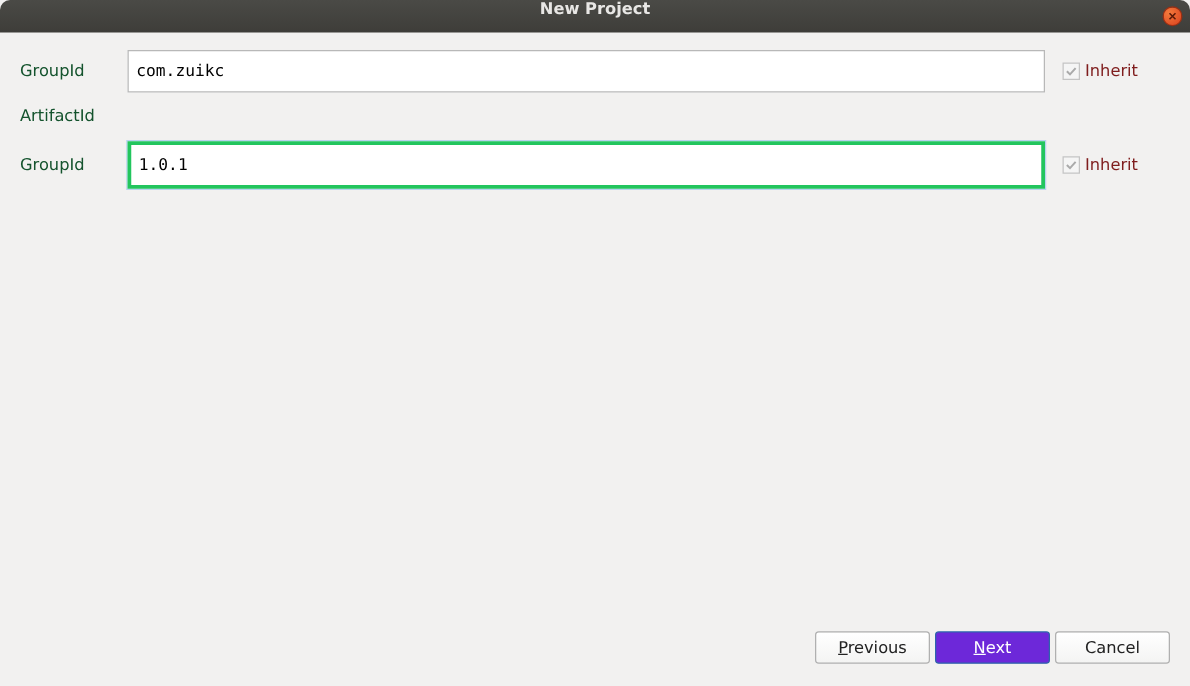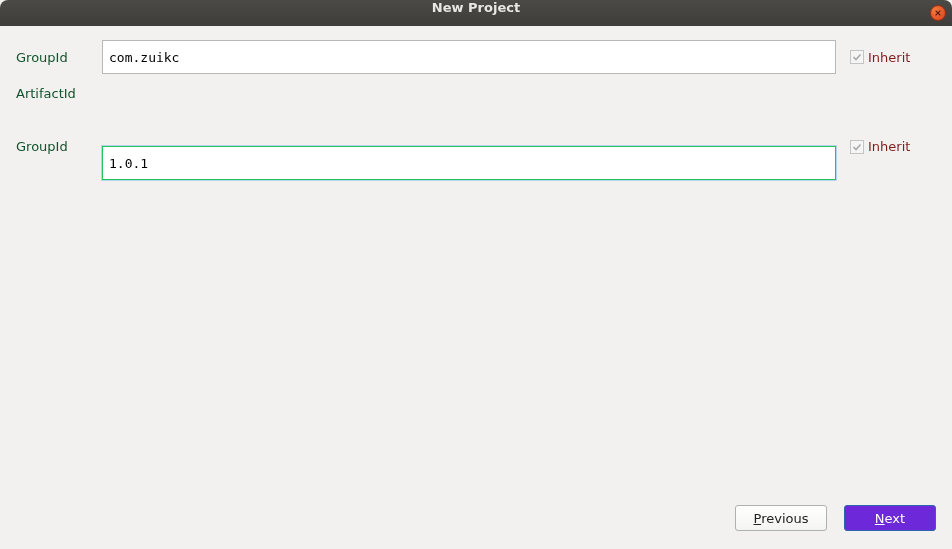--- a/index.html
+++ b/index.html
@@ -59,24 +59,23 @@
     flex: 1;
     height: 24px;
     border: 1px solid #b8b8b8;
     background: #fff;
     padding: 16px 6px;
     font-family: "DejaVu Sans Mono", "Courier New", monospace;
     font-size: 13px;
     color: #000;
   }
   .row-input.focused {
-    border: 1px solid #22c55e;
+    border: 3px solid #22c55e;
     box-shadow: 0 0 0 1px #b8d2ee;
     outline: none;
-    margin-top: 33px;
   }
   .inherit-cell {
     width: 86px;
     margin-left: 14px;
     display: flex;
     align-items: center;
     gap: 4px;
     color: #7f1d1d;
   }
   .inherit-cell.hidden { visibility: hidden; }
@@ -87,21 +86,21 @@
     background: #f5f5f5;
     display: flex;
     align-items: center;
     justify-content: center;
   }
   .inherit-cb svg { width: 10px; height: 10px; }
 
   .button-bar {
     display: flex;
     justify-content: flex-end;
-    gap: 17px;
+    gap: 4px;
     padding: 6px 0 8px 0;
   }
   .btn {
     width: 92px;
     height: 26px;
     border: 1px solid #b0b0b0;
     background: linear-gradient(to bottom, #ffffff, #f4f4f3);
     border-radius: 3px;
     font-size: 13px;
     color: #222;
@@ -165,14 +164,17 @@
 
   </div>
 
   <div class="button-bar">
     <div class="btn">
         <span><span class="ul">P</span><span>revious</span></span>
       </div>
     <div class="btn primary">
         <span><span class="ul">N</span><span>ext</span></span>
       </div>
+    <div class="btn">
+        <span>Cancel</span>
+      </div>
   </div>
 </div>
 
 </body></html>

